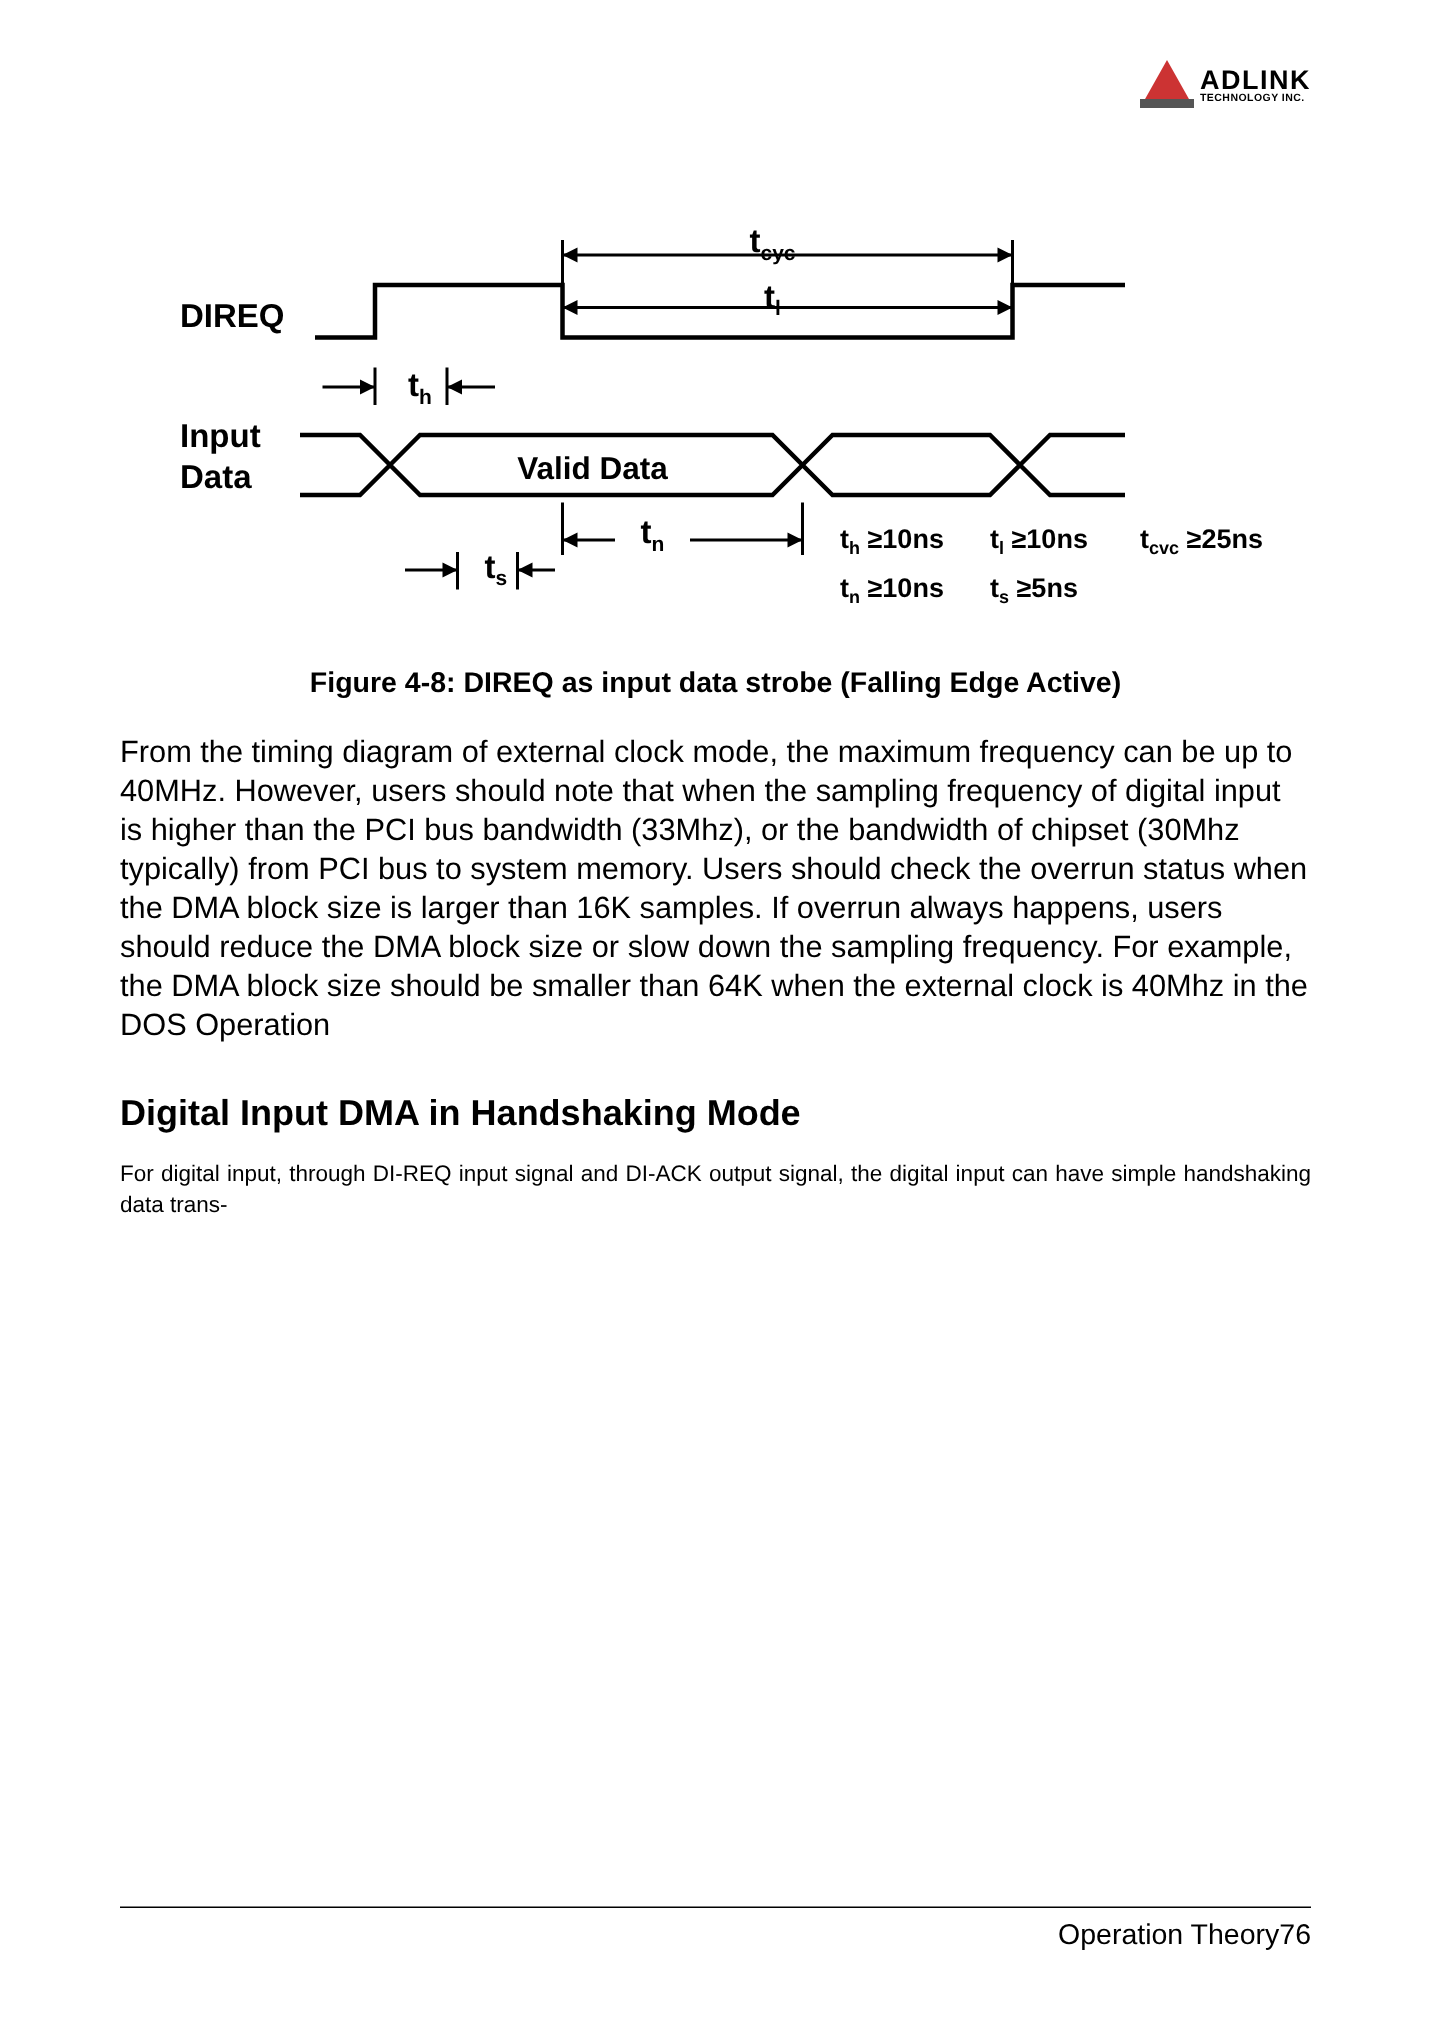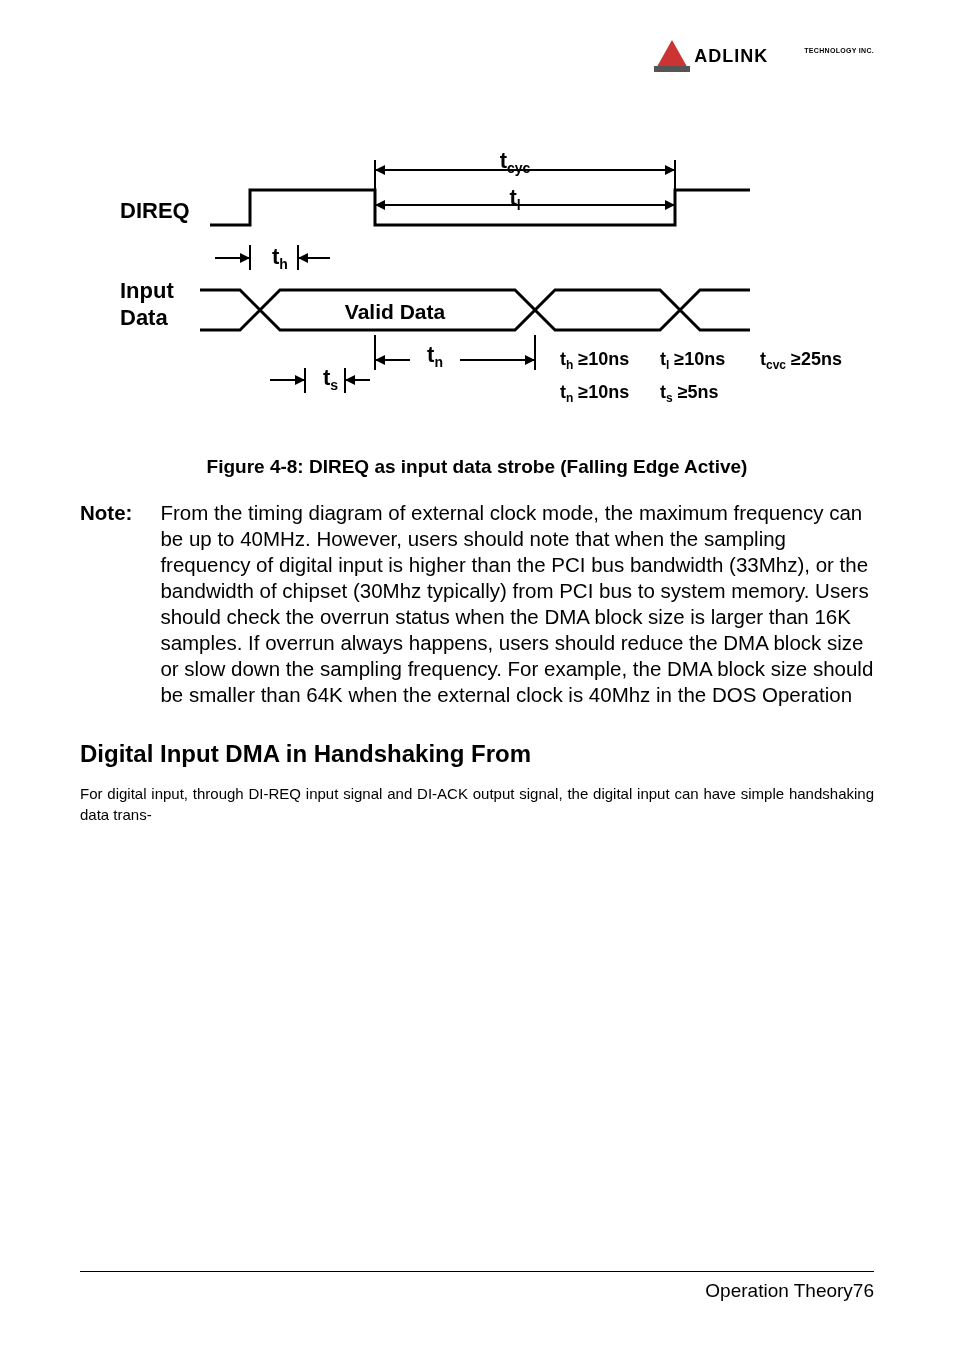--- a/index.html
+++ b/index.html
@@ -32,23 +32,22 @@
       content: '';
       position: absolute;
       bottom: -32px;
       left: -18px;
       width: 36px;
       height: 6px;
       background: #555;
     }
     .logo-text {
       display: flex;
-      flex-direction: row;
+      flex-direction: column;
       line-height: 1;
-      gap: 36px;
     }
     .logo-main {
       font-weight: bold;
       font-size: 18px;
       letter-spacing: 1px;
     }
     .logo-sub {
       font-size: 7px;
       font-weight: bold;
       letter-spacing: 0.3px;
@@ -56,21 +55,21 @@
     .diagram {
       margin-top: 110px;
       margin-left: 40px;
       height: 270px;
       position: relative;
     }
     .caption {
       text-align: center;
       font-weight: bold;
       font-size: 19px;
-      margin-top: 36px;
+      margin-top: 25px;
     }
     .note-section {
       margin-top: 22px;
       display: flex;
       gap: 28px;
       font-size: 20.5px;
       line-height: 1.27;
     }
     .note-label {
       font-weight: bold;
@@ -169,24 +168,23 @@
     <text x="540" y="215" font-family="Arial" font-size="18" font-weight="bold"><tspan>t</tspan><tspan font-size="12" dy="4">l</tspan><tspan dy="-4"> </tspan><tspan>≥10ns</tspan></text>
     <text x="640" y="215" font-family="Arial" font-size="18" font-weight="bold"><tspan>t</tspan><tspan font-size="12" dy="4">cvc</tspan><tspan dy="-4"> </tspan><tspan>≥25ns</tspan></text>
     <text x="440" y="248" font-family="Arial" font-size="18" font-weight="bold"><tspan>t</tspan><tspan font-size="12" dy="4">n</tspan><tspan dy="-4"> </tspan><tspan>≥10ns</tspan></text>
     <text x="540" y="248" font-family="Arial" font-size="18" font-weight="bold"><tspan>t</tspan><tspan font-size="12" dy="4">s</tspan><tspan dy="-4"> </tspan><tspan>≥5ns</tspan></text>
   </svg>
 </div>
 
 <div class="caption">Figure 4-8: DIREQ as input data strobe (Falling Edge Active)</div>
 
 <div class="note-section">
-  <div class="note-label"><span>Note:</span></div>
   <div class="note-text">From the timing diagram of external clock mode, the maximum frequency can be up to 40MHz. However, users should note that when the sampling frequency of digital input is higher than the PCI bus bandwidth (33Mhz), or the bandwidth of chipset (30Mhz typically) from PCI bus to system memory. Users should check the overrun status when the DMA block size is larger than 16K samples. If overrun always happens, users should reduce the DMA block size or slow down the sampling frequency. For example, the DMA block size should be smaller than 64K when the external clock is 40Mhz in the DOS Operation</div>
 </div>
 
-<div class="section-heading">Digital Input DMA in Handshaking From</div>
+<div class="section-heading">Digital Input DMA in Handshaking Mode</div>
 
 <div class="body-text">For digital input, through DI-REQ input signal and DI-ACK output signal, the digital input can have simple handshaking data trans-</div>
 
 <div class="footer">
   <span>Operation Theory</span>
   <span>76</span>
 </div>
 
 </body></html>

